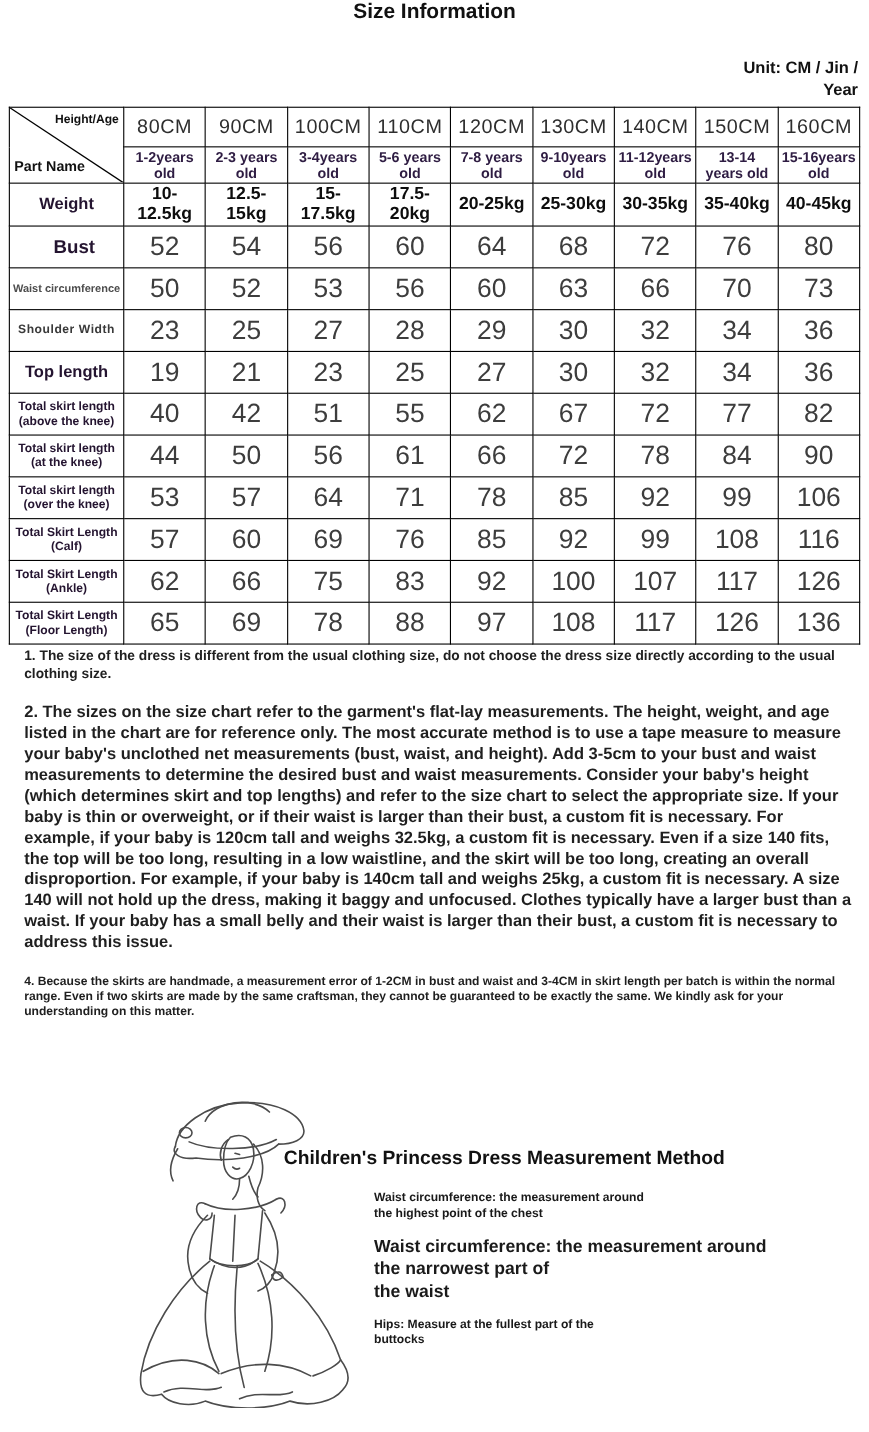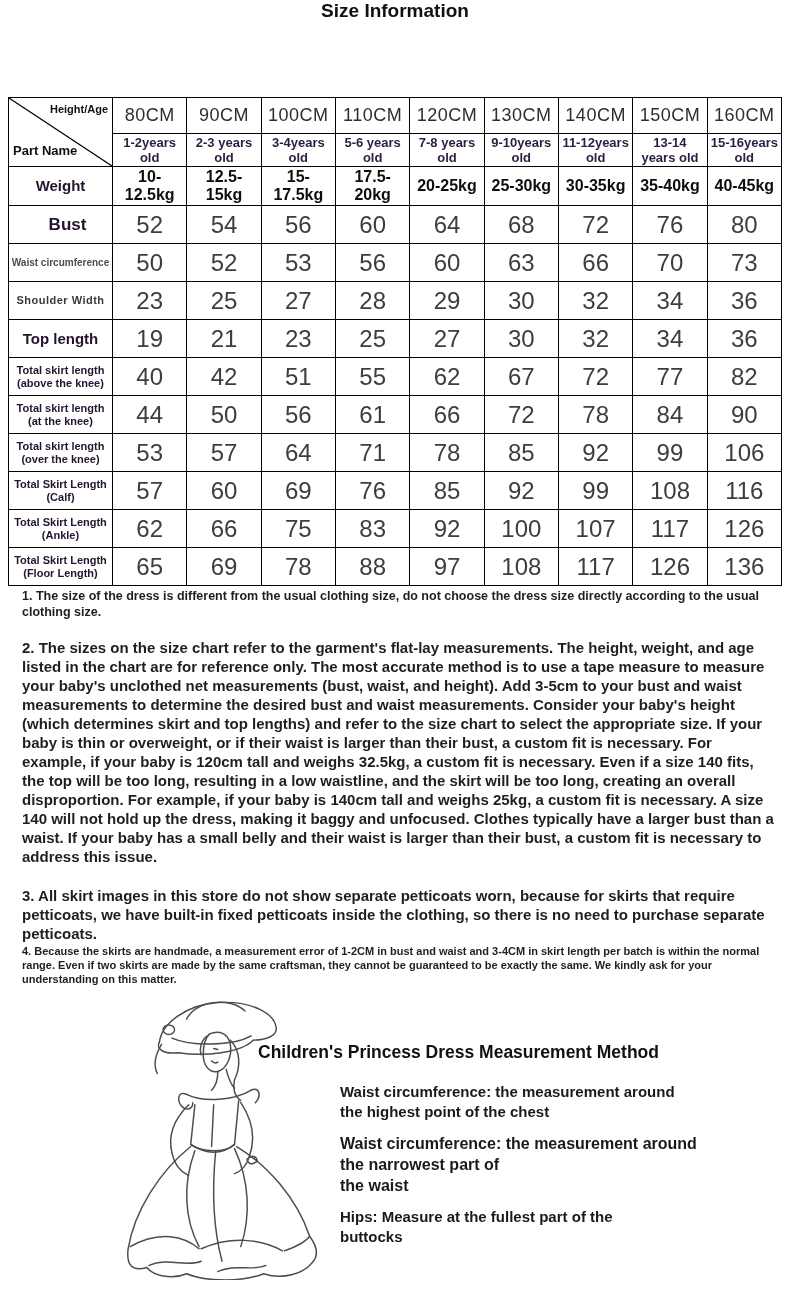--- a/index.html
+++ b/index.html
@@ -56,29 +56,31 @@
   .note.n2 { font-size:15px; line-height:1.27; margin-bottom:2px; }
   .note.n3 { font-size:11px; line-height:1.27; }
 
   
   .measure { position:absolute; top:988px; left:0; width:790px; height:300px; }
   .princess { position:absolute; left:116px; top:0; width:212px; height:292px; }
   .princess path, .princess ellipse { fill:none; stroke:#4c4c4c; stroke-width:1.4; stroke-linecap:round; }
   .m-heading { position:absolute; left:258px; top:54px; font-size:17.5px; font-weight:bold; color:#111; }
   .m-text { position:absolute; left:340px; top:94px; width:360px; }
   .m-item { font-weight:bold; color:#1a1a1a; white-space:pre-line; }
-  .m-item.lg { font-size:15px; line-height:1.3; margin-bottom:13px; }
+  .m-item.lg { font-size:11px; line-height:1.3; margin-bottom:13px; }
   .m-item.sm { font-size:16px; line-height:1.3; margin-bottom:11px; }
 </style>
 </head>
 <body>
 
 <div class="page">
 
   <div class="title">Size Information</div>
+  <div class="unit">Unit: CM / Jin /
+Year</div>
 
   <table class="size-table">
     <colgroup>
         <col class="c-label">
         <col>
         <col>
         <col>
         <col>
         <col>
         <col>
@@ -249,21 +251,20 @@
           <td class="nval">117</td>
           <td class="nval">126</td>
           <td class="nval">136</td>
         </tr>
       </tbody>
   </table>
 
   <div class="notes">
       <p class="note n0">1. The size of the dress is different from the usual clothing size, do not choose the dress size directly according to the usual clothing size.</p>
       <p class="note n1">2. The sizes on the size chart refer to the garment's flat-lay measurements. The height, weight, and age listed in the chart are for reference only. The most accurate method is to use a tape measure to measure your baby's unclothed net measurements (bust, waist, and height). Add 3-5cm to your bust and waist measurements to determine the desired bust and waist measurements. Consider your baby's height (which determines skirt and top lengths) and refer to the size chart to select the appropriate size. If your baby is thin or overweight, or if their waist is larger than their bust, a custom fit is necessary. For example, if your baby is 120cm tall and weighs 32.5kg, a custom fit is necessary. Even if a size 140 fits, the top will be too long, resulting in a low waistline, and the skirt will be too long, creating an overall disproportion. For example, if your baby is 140cm tall and weighs 25kg, a custom fit is necessary. A size 140 will not hold up the dress, making it baggy and unfocused. Clothes typically have a larger bust than a waist. If your baby has a small belly and their waist is larger than their bust, a custom fit is necessary to address this issue.</p>
-      <p class="note n2">3. All skirt images in this store do not show separate petticoats worn, because for skirts that require petticoats, we have built-in fixed petticoats inside the clothing, so there is no need to purchase separate petticoats.</p>
       <p class="note n3">4. Because the skirts are handmade, a measurement error of 1-2CM in bust and waist and 3-4CM in skirt length per batch is within the normal range. Even if two skirts are made by the same craftsman, they cannot be guaranteed to be exactly the same. We kindly ask for your understanding on this matter.</p>
     </div>
 
   <div class="measure">
     <svg class="princess" viewBox="0 0 200 280" preserveAspectRatio="xMidYMid meet">
 
       <path d="M40,52 C42,34 66,16 96,14 C128,12 150,24 152,38 C153,46 142,50 130,50"></path>
       <path d="M40,52 C36,58 44,64 58,62 C84,66 118,62 130,50"></path>
       <path d="M66,30 C74,12 108,8 122,22"></path>
       <path d="M52,48 C70,56 110,56 128,46"></path>

